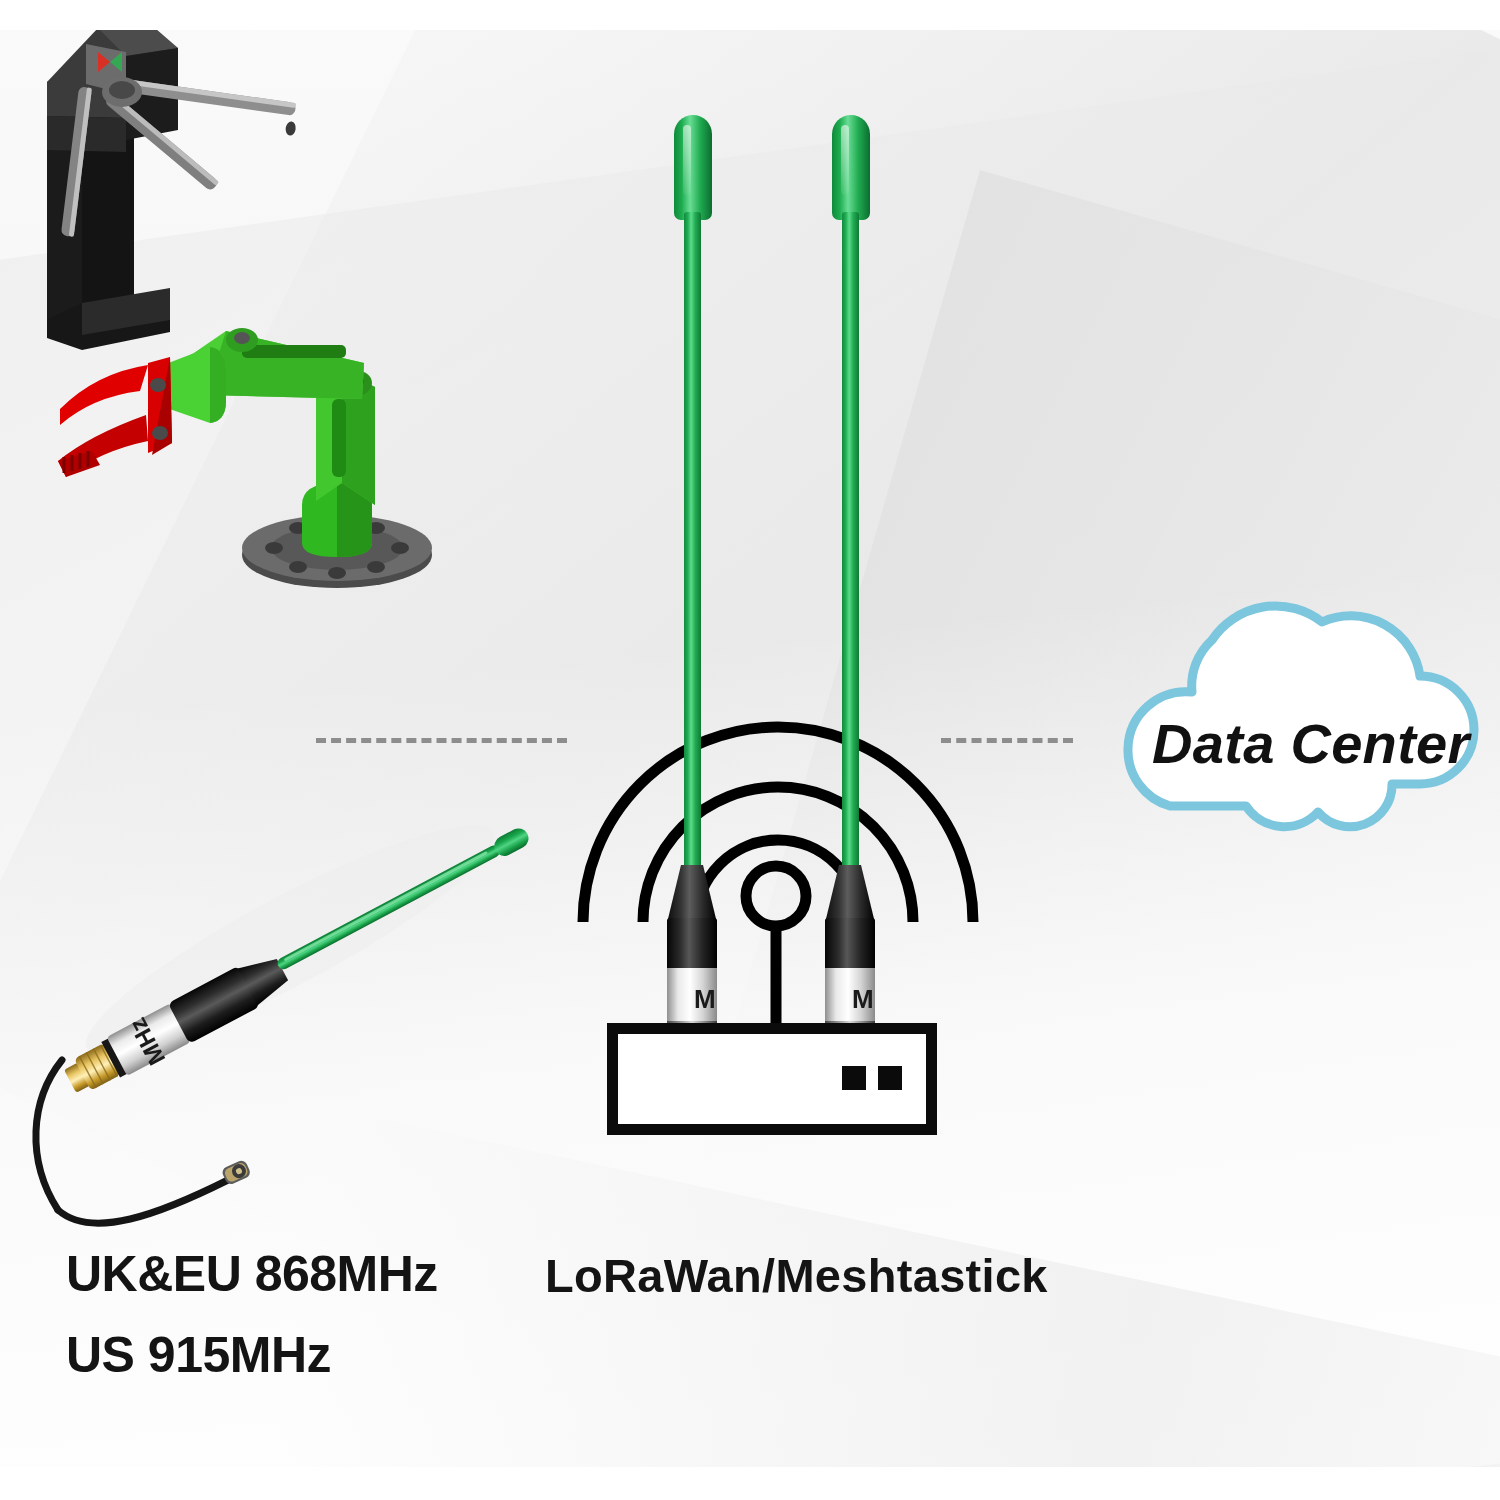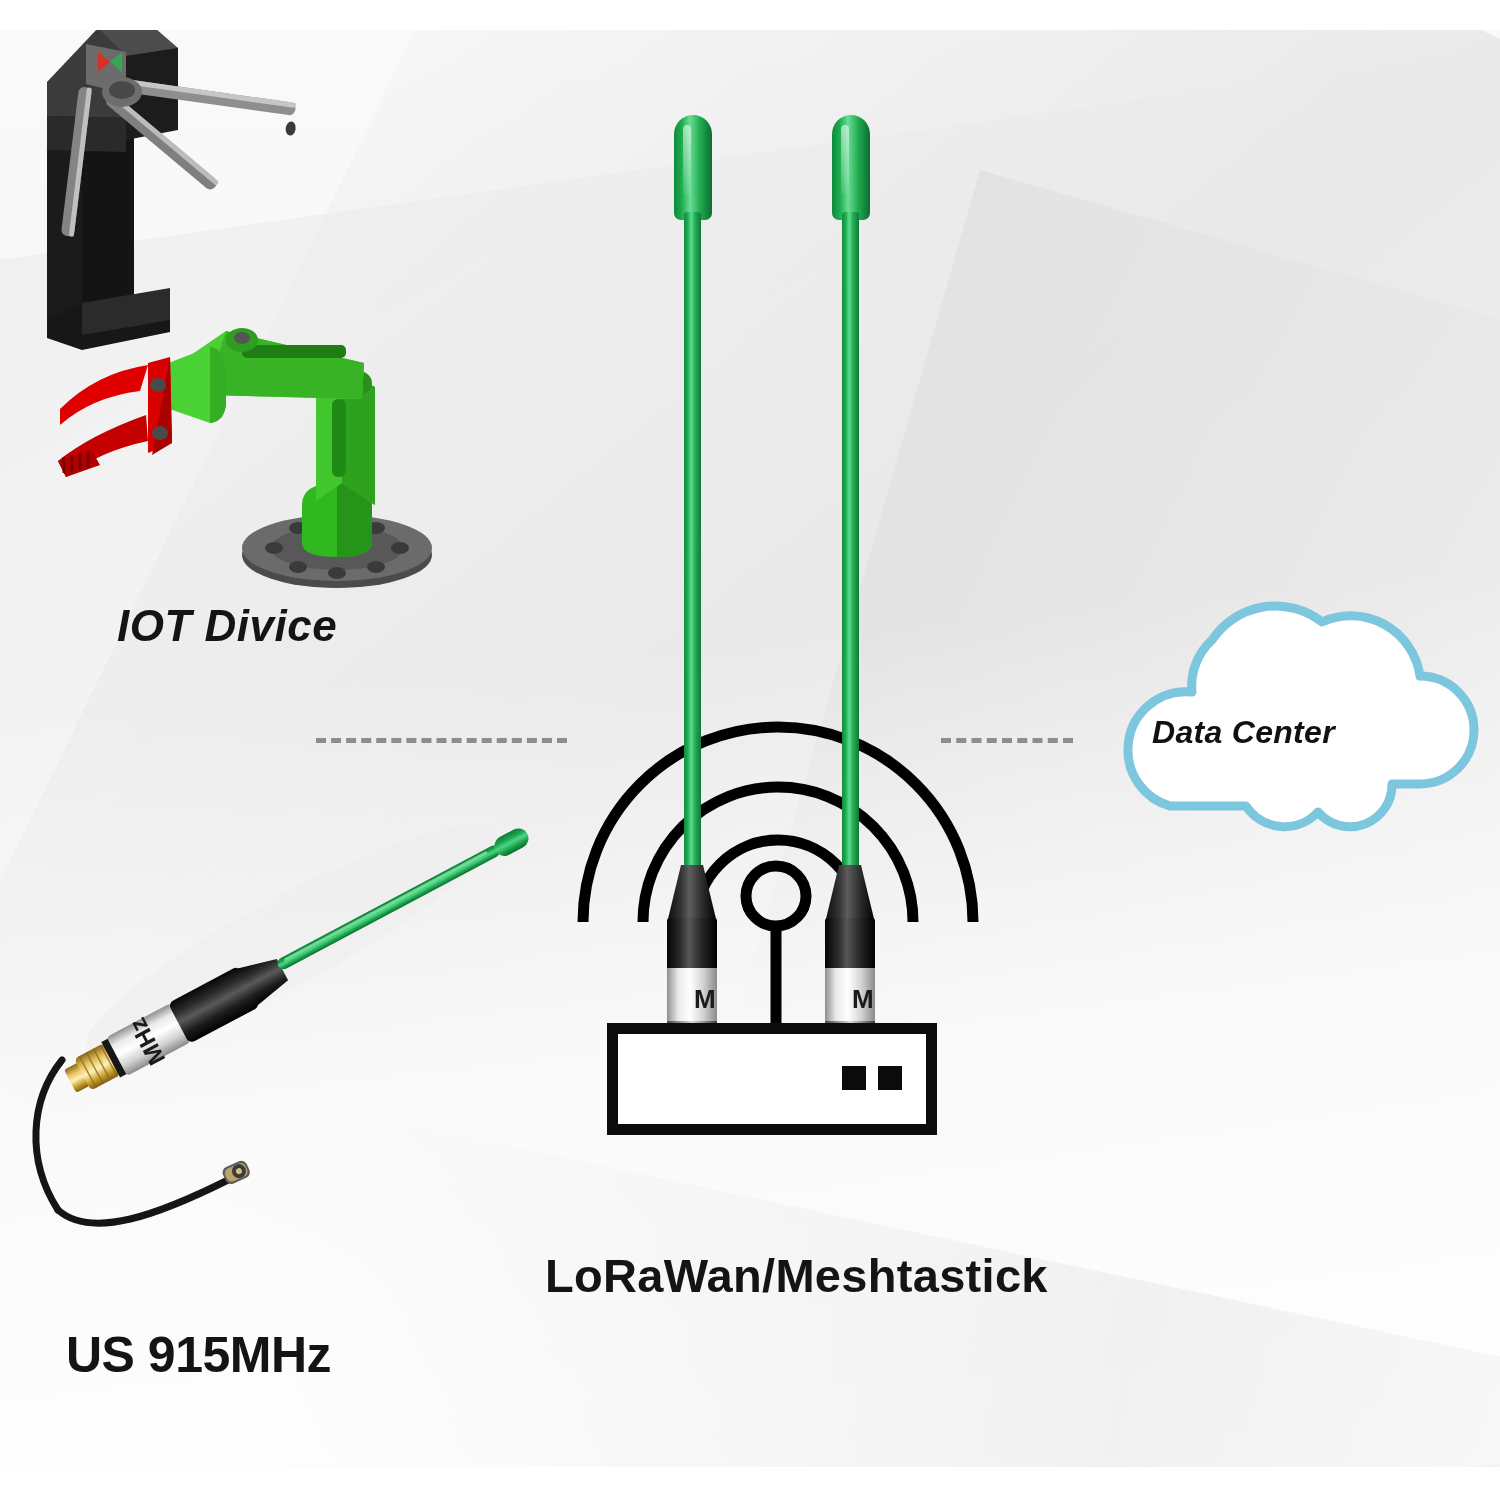--- a/index.html
+++ b/index.html
@@ -94,21 +94,21 @@
     letter-spacing: -0.5px;
   }
   #freq-label-2 {
     left: 66px; top: 1330px;
     font-size: 50px;
     font-weight: bold;
     letter-spacing: -0.5px;
   }
   #cloud-label {
     left: 1152px; top: 716px;
-    font-size: 32px;
+    font-size: 56px;
     font-weight: bold;
     font-style: italic;
     color: #111;
     letter-spacing: 0.3px;
   }
 
   
   .dash-line {
     position: absolute;
     height: 0;
@@ -437,25 +437,25 @@
                A54,54 0 0 1 320,204
                L292,204
                A42,42 0 0 1 218,232
                A46,46 0 0 1 146,226
                L70,226
                A58,58 0 0 1 28,168
                A58,58 0 0 1 92,112 Z" fill="#ffffff" stroke="#7cc6de" stroke-width="9" stroke-linejoin="round"></path>
     </svg>
   </div>
 
-  <div id="iot-label" class="label">IOT Divice</div>
 
   <div id="cloud-label" class="label">Data Center</div>
 
   <div id="lora-label" class="label">LoRaWan/Meshtastick</div>
 
+  <div id="freq-label-1" class="label">UK&amp;EU 868MHz</div>
 
   <div id="freq-label-2" class="label">US 915MHz</div>
 
   <div id="lb-top" class="letterbox"></div>
   <div id="lb-bottom" class="letterbox"></div>
 
 </div>
 
 </body></html>

